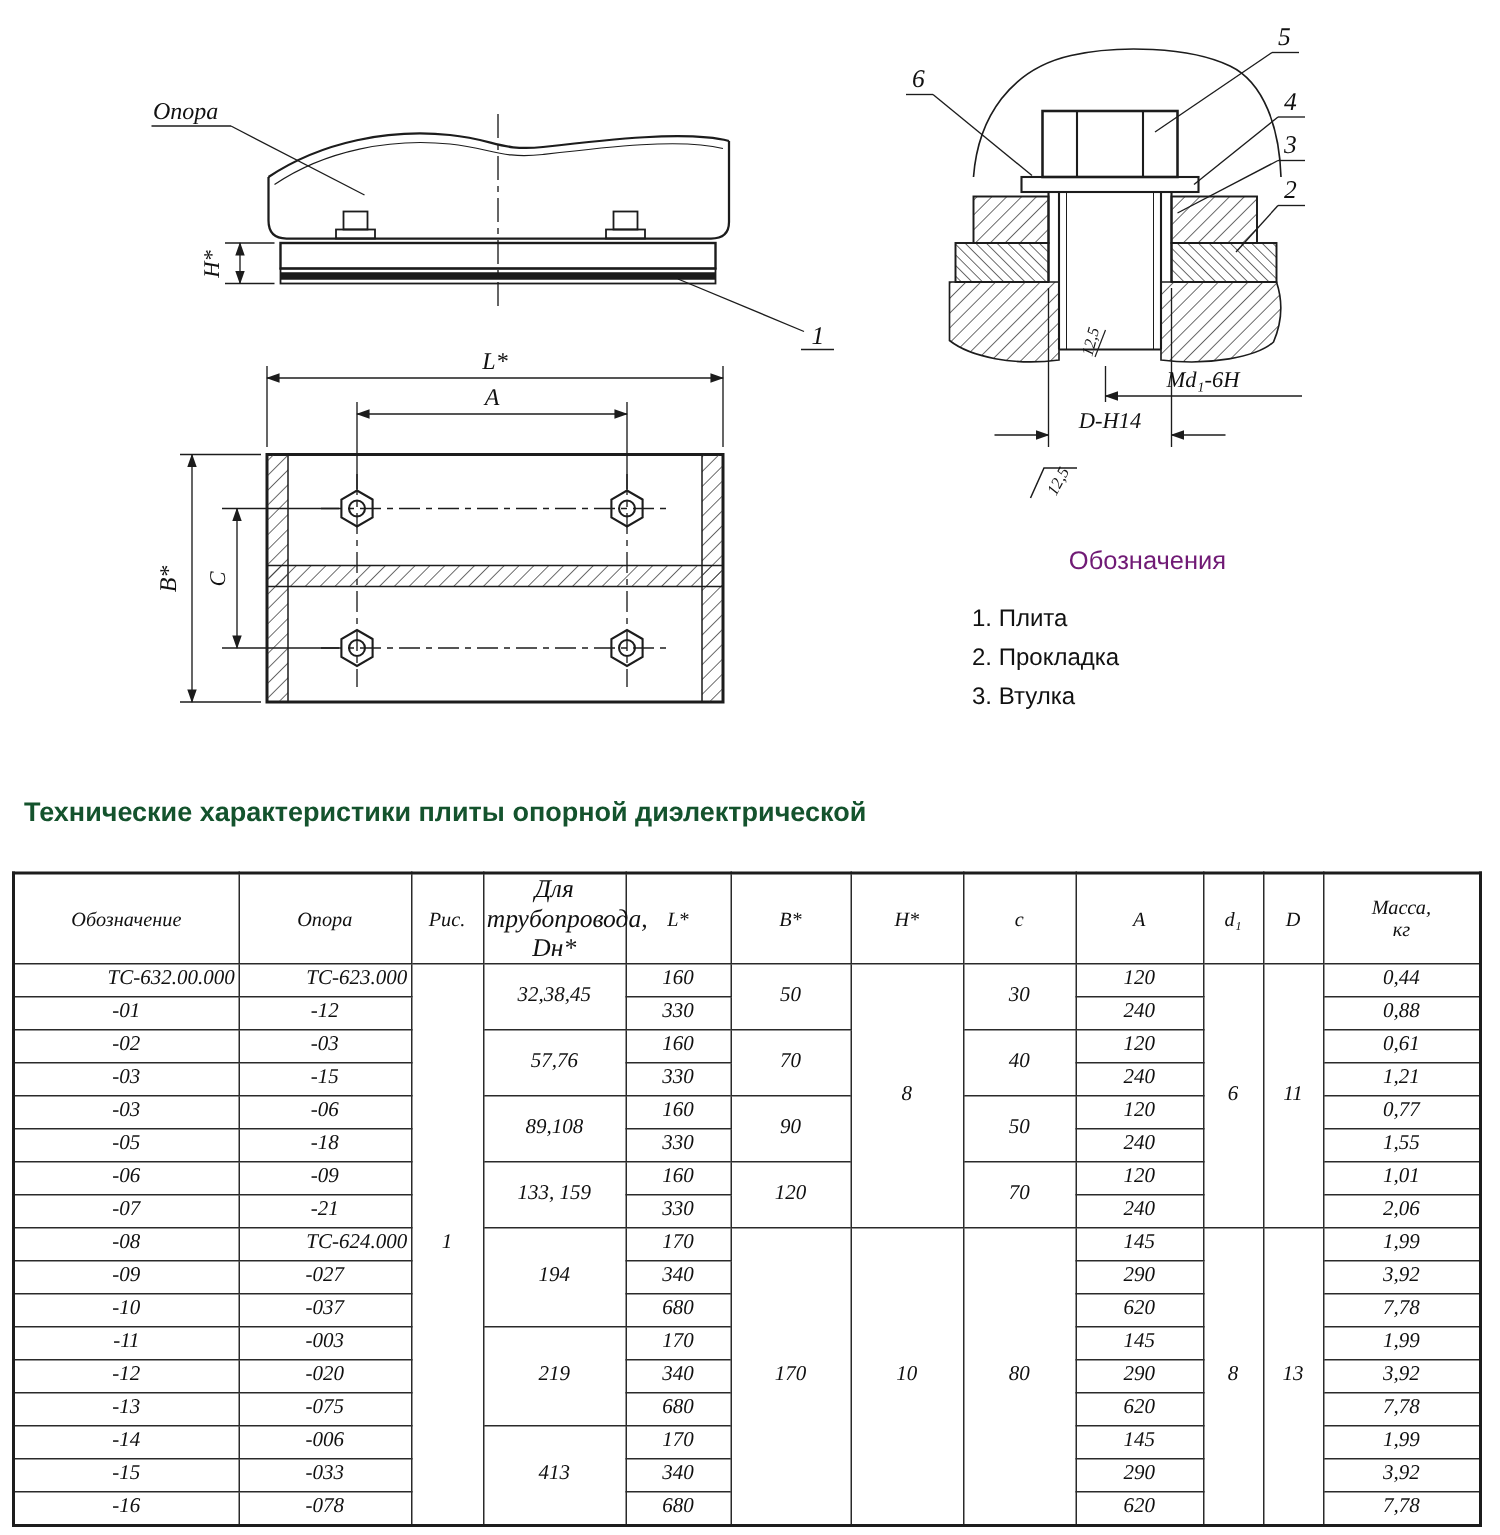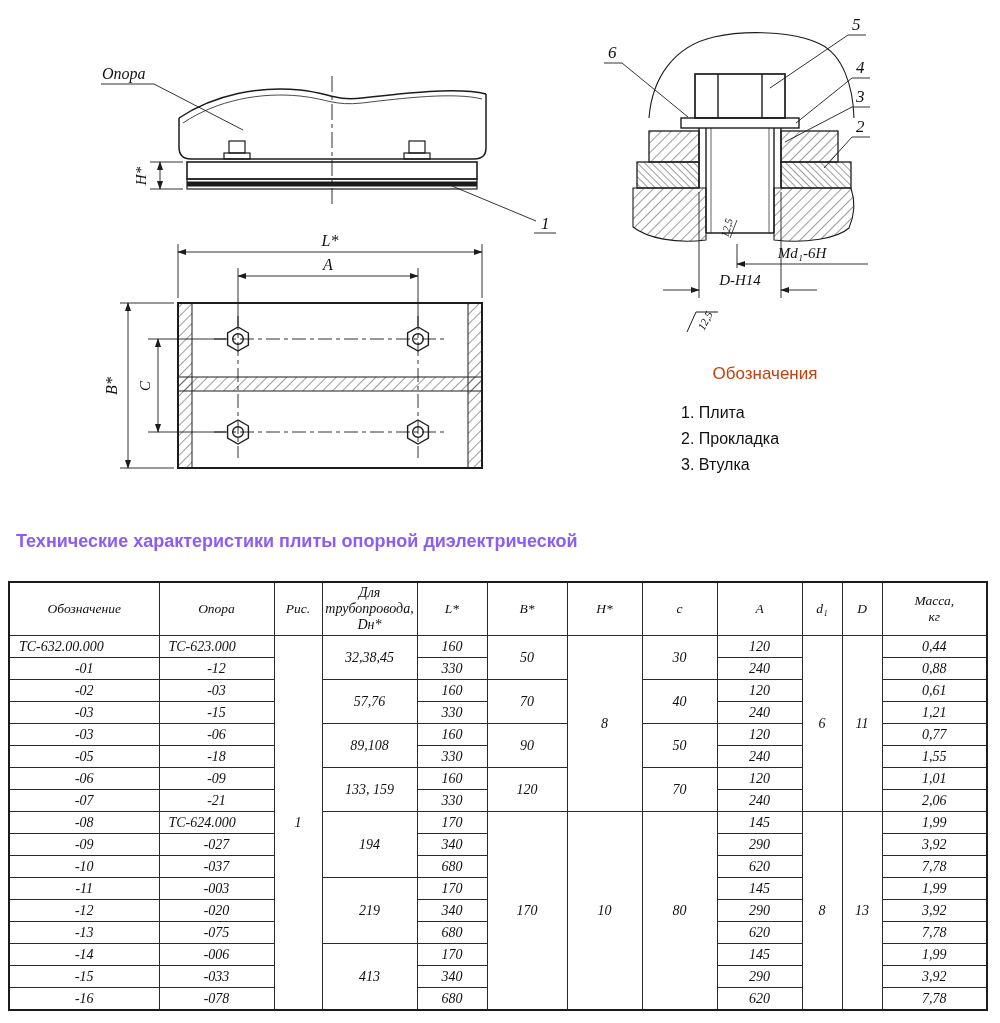--- a/index.html
+++ b/index.html
@@ -3,44 +3,44 @@
 <meta charset="utf-8">
 <style>
   html,body{margin:0;padding:0;}
   body{
     width:1000px;height:1023px;position:relative;background:#ffffff;
     font-family:"Liberation Sans",sans-serif;color:#111;overflow:hidden;
   }
   #drawings-svg{position:absolute;left:0;top:0;}
   .svg-lbl{font-family:"Liberation Serif",serif;font-style:italic;fill:#111;stroke:none;}
   #legend{position:absolute;left:600px;top:364px;width:330px;}
-  .legend-title{text-align:center;font-size:17px;color:#c2410c;margin-bottom:16px;}
+  .legend-title{text-align:center;font-size:17px;color:#701a75;margin-bottom:16px;}
   .legend-cols{display:flex;padding-left:48px;}
   .legend-col{width:145px;}
-  .legend-item{font-size:16px;line-height:26px;white-space:nowrap;margin-left:33px;}
+  .legend-item{font-size:16px;line-height:26px;white-space:nowrap;}
   #page-title{
-    position:absolute;left:16px;top:531px;font-size:18px;font-weight:bold;color:#8b5cf6;
+    position:absolute;left:16px;top:531px;font-size:18px;font-weight:bold;color:#14532d;
     font-family:"Liberation Sans",sans-serif;
   }
   #table-wrap{position:absolute;left:8px;top:581px;}
   #spec-table{
     border-collapse:collapse;table-layout:fixed;width:978px;
     border:2px solid #1c1c1c;
     font-family:"Liberation Serif",serif;font-style:italic;
   }
   #spec-table th,#spec-table td{
     border:1px solid #2a2a2a;text-align:center;vertical-align:middle;
     padding:0 2px;color:#101010;
   }
   #spec-table th{
     height:52px;font-size:13.5px;font-weight:normal;white-space:pre-line;line-height:1.15;
   }
-  #spec-table th.small{font-size:14px;}
+  #spec-table th.small{font-size:17px;}
   #spec-table td{height:21px;font-size:14px;line-height:1;}
-  #spec-table td.left{text-align:left;padding-left:9px;}
+  #spec-table td.left{text-align:right;padding-left:9px;}
 </style>
 </head>
 <body>
 
 <svg id="drawings-svg" width="1000" height="520" viewBox="0 0 1000 520">
   <defs>
     <pattern id="hA" patternUnits="userSpaceOnUse" width="7" height="7" patternTransform="rotate(45)">
       <line x1="0" y1="0" x2="0" y2="7" stroke="#3a3a3a" stroke-width="1"></line>
     </pattern>
     <pattern id="hB" patternUnits="userSpaceOnUse" width="5" height="5" patternTransform="rotate(-45)">

